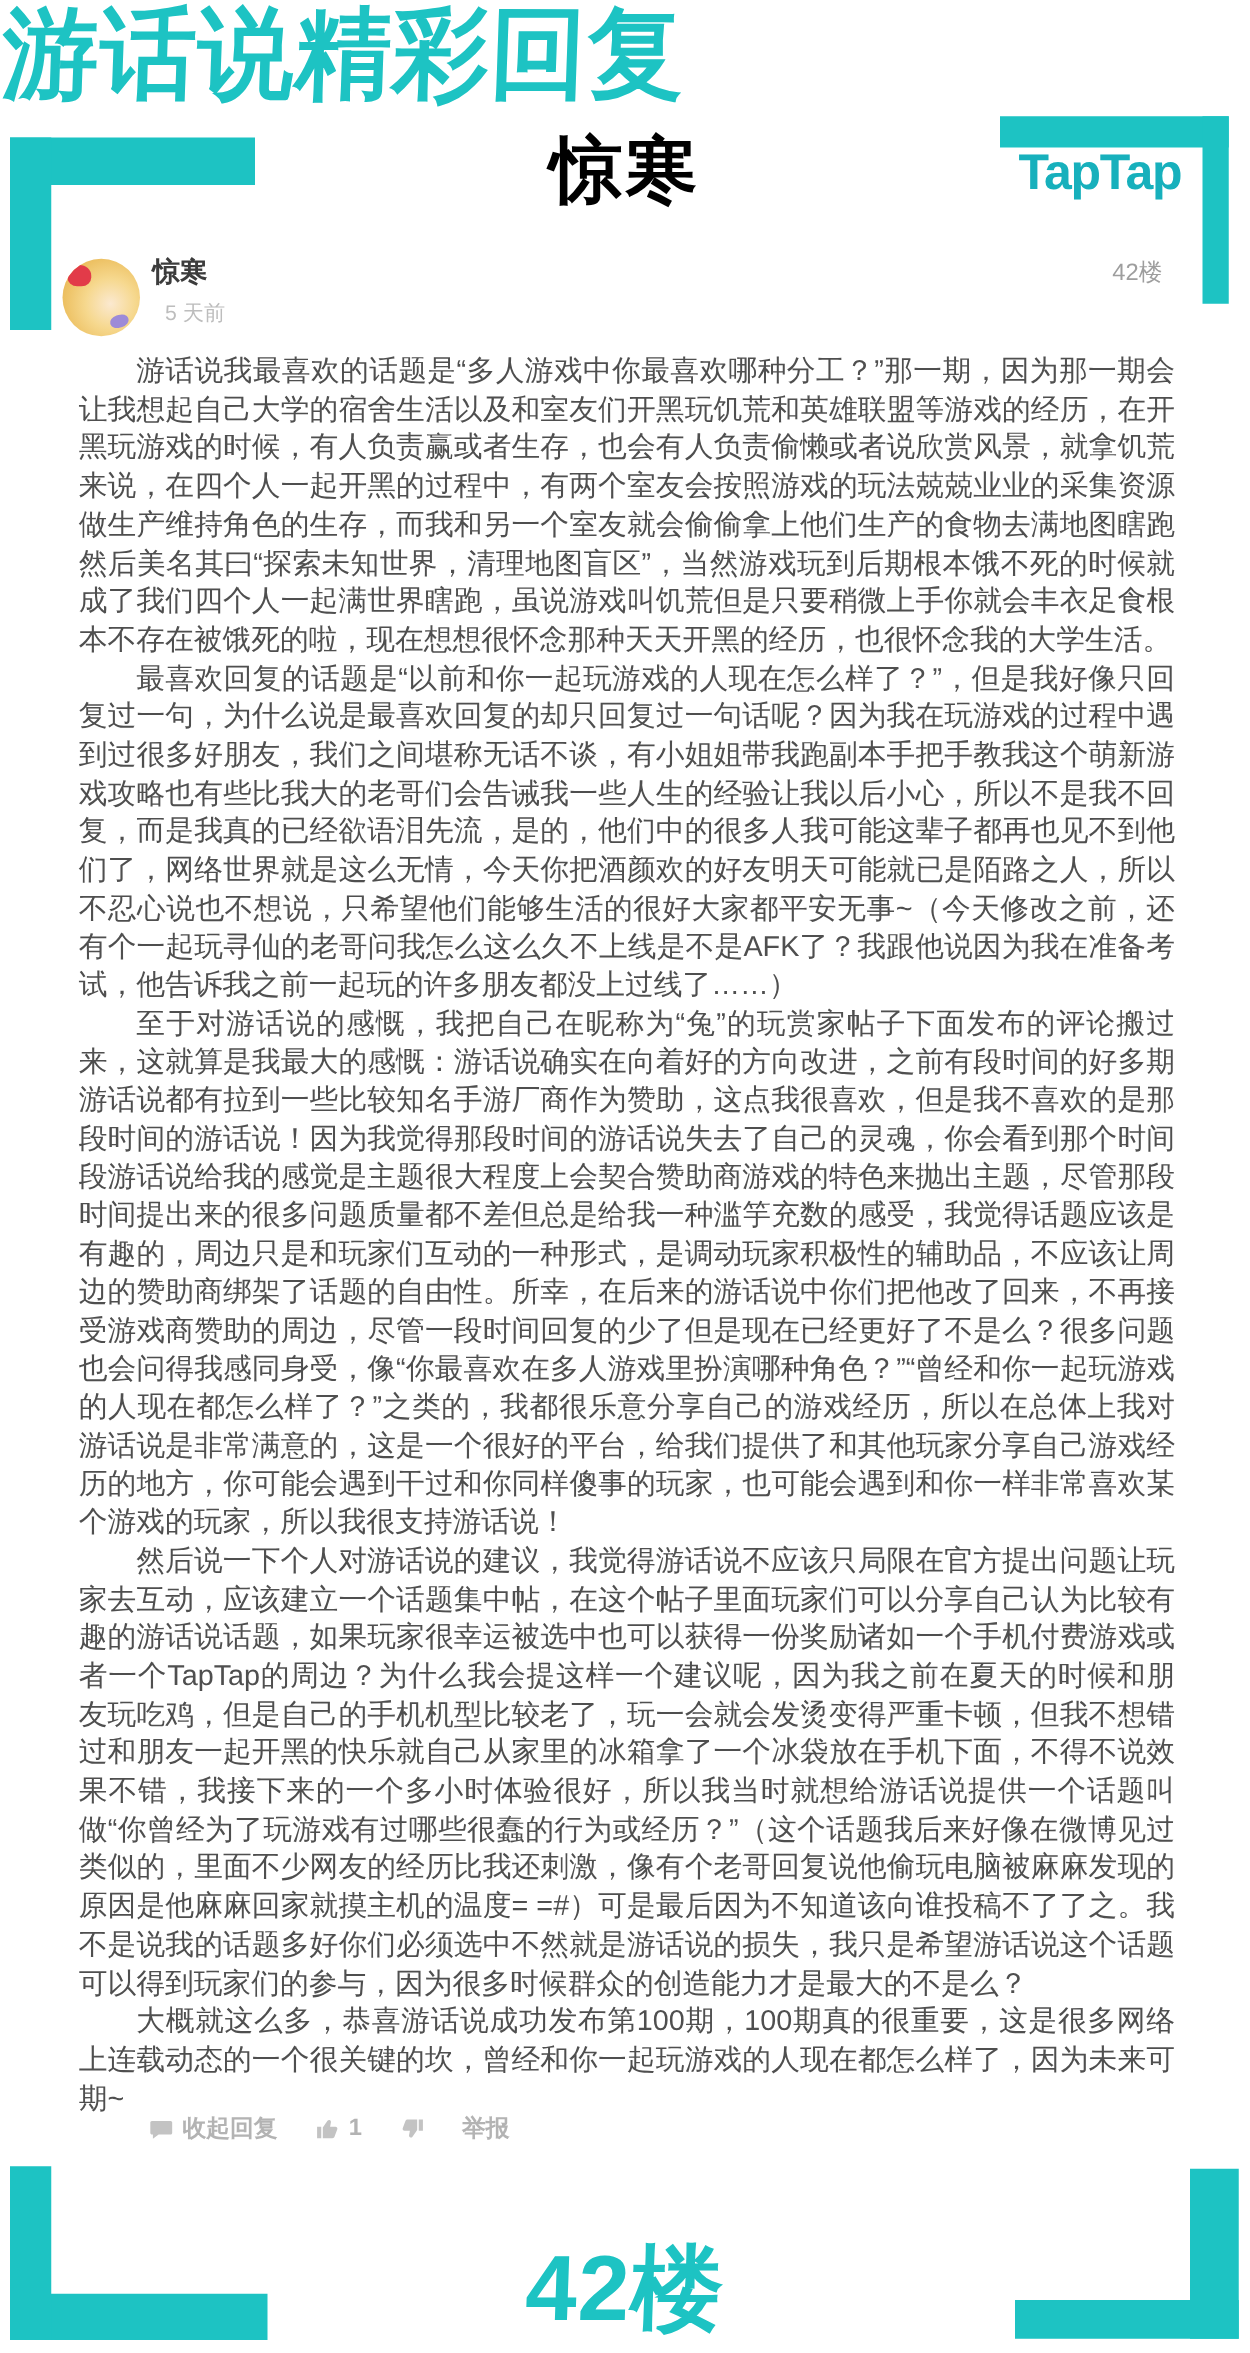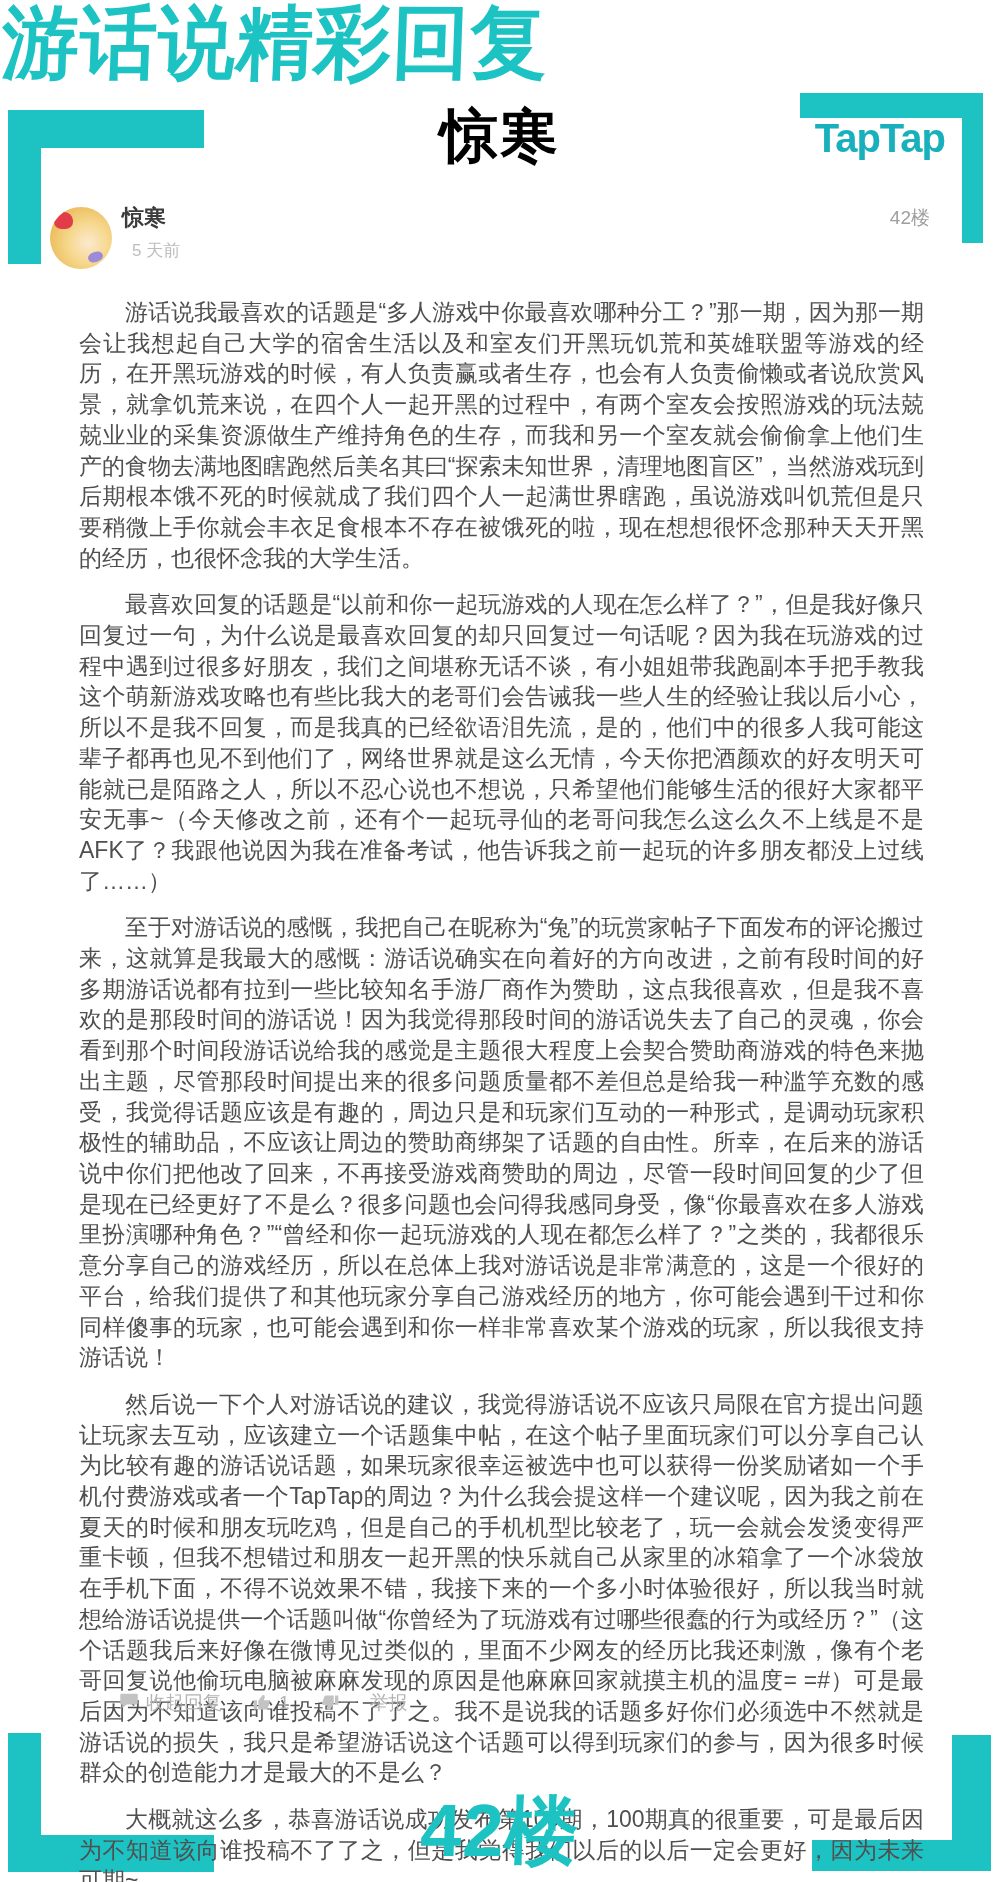--- a/index.html
+++ b/index.html
@@ -57,28 +57,28 @@
   .post-author{position:absolute;left:122px;top:203px;font-size:22px;font-weight:bold;color:#3c3c3c;cursor:pointer;}
   .post-time{position:absolute;left:132px;top:239px;font-size:17px;color:var(--light-muted);}
   .post-floor{position:absolute;right:70px;top:205px;font-size:19px;color:var(--muted);}
 
   
   .post-body{
     position:absolute;left:63px;top:281px;width:877px;
     font-size:23px;line-height:30.7px;color:var(--body-text);
     text-align:justify;
   }
-  .post-body p{margin:16px;text-indent:2em;}
+  .post-body p{margin:0;text-indent:2em;}
 
   
   .action-bar{
     position:absolute;left:119px;top:1690px;display:flex;align-items:center;
     color:#b3b3b3;font-size:19px;
   }
-  .action-item{display:flex;gap:7px;cursor:pointer;}
+  .action-item{display:flex;align-items:center;gap:7px;cursor:pointer;font-weight:bold;}
   .action-item + .action-item{margin-left:30px;}
   .action-icon{width:20px;height:20px;fill:#c3c3c3;flex:0 0 auto;}
   .thumb-down-rotate{transform:rotate(180deg);}
 
   
   .footer-floor{
     position:absolute;top:1782px;left:0;width:100%;text-align:center;
     font-size:74px;font-weight:900;color:var(--teal);letter-spacing:1px;
     transform:skewX(-2deg);
   }
@@ -98,21 +98,21 @@
 <div class="avatar"></div>
 <div class="post-author">惊寒</div>
 <div class="post-time">5 天前</div>
 <div class="post-floor">42楼</div>
 
 <div class="post-body">
   <p>游话说我最喜欢的话题是“多人游戏中你最喜欢哪种分工？”那一期，因为那一期会让我想起自己大学的宿舍生活以及和室友们开黑玩饥荒和英雄联盟等游戏的经历，在开黑玩游戏的时候，有人负责赢或者生存，也会有人负责偷懒或者说欣赏风景，就拿饥荒来说，在四个人一起开黑的过程中，有两个室友会按照游戏的玩法兢兢业业的采集资源做生产维持角色的生存，而我和另一个室友就会偷偷拿上他们生产的食物去满地图瞎跑然后美名其曰“探索未知世界，清理地图盲区”，当然游戏玩到后期根本饿不死的时候就成了我们四个人一起满世界瞎跑，虽说游戏叫饥荒但是只要稍微上手你就会丰衣足食根本不存在被饿死的啦，现在想想很怀念那种天天开黑的经历，也很怀念我的大学生活。</p>
   <p>最喜欢回复的话题是“以前和你一起玩游戏的人现在怎么样了？”，但是我好像只回复过一句，为什么说是最喜欢回复的却只回复过一句话呢？因为我在玩游戏的过程中遇到过很多好朋友，我们之间堪称无话不谈，有小姐姐带我跑副本手把手教我这个萌新游戏攻略也有些比我大的老哥们会告诫我一些人生的经验让我以后小心，所以不是我不回复，而是我真的已经欲语泪先流，是的，他们中的很多人我可能这辈子都再也见不到他们了，网络世界就是这么无情，今天你把酒颜欢的好友明天可能就已是陌路之人，所以不忍心说也不想说，只希望他们能够生活的很好大家都平安无事~（今天修改之前，还有个一起玩寻仙的老哥问我怎么这么久不上线是不是AFK了？我跟他说因为我在准备考试，他告诉我之前一起玩的许多朋友都没上过线了……）</p>
   <p>至于对游话说的感慨，我把自己在昵称为“兔”的玩赏家帖子下面发布的评论搬过来，这就算是我最大的感慨：游话说确实在向着好的方向改进，之前有段时间的好多期游话说都有拉到一些比较知名手游厂商作为赞助，这点我很喜欢，但是我不喜欢的是那段时间的游话说！因为我觉得那段时间的游话说失去了自己的灵魂，你会看到那个时间段游话说给我的感觉是主题很大程度上会契合赞助商游戏的特色来抛出主题，尽管那段时间提出来的很多问题质量都不差但总是给我一种滥竽充数的感受，我觉得话题应该是有趣的，周边只是和玩家们互动的一种形式，是调动玩家积极性的辅助品，不应该让周边的赞助商绑架了话题的自由性。所幸，在后来的游话说中你们把他改了回来，不再接受游戏商赞助的周边，尽管一段时间回复的少了但是现在已经更好了不是么？很多问题也会问得我感同身受，像“你最喜欢在多人游戏里扮演哪种角色？”“曾经和你一起玩游戏的人现在都怎么样了？”之类的，我都很乐意分享自己的游戏经历，所以在总体上我对游话说是非常满意的，这是一个很好的平台，给我们提供了和其他玩家分享自己游戏经历的地方，你可能会遇到干过和你同样傻事的玩家，也可能会遇到和你一样非常喜欢某个游戏的玩家，所以我很支持游话说！</p>
   <p>然后说一下个人对游话说的建议，我觉得游话说不应该只局限在官方提出问题让玩家去互动，应该建立一个话题集中帖，在这个帖子里面玩家们可以分享自己认为比较有趣的游话说话题，如果玩家很幸运被选中也可以获得一份奖励诸如一个手机付费游戏或者一个TapTap的周边？为什么我会提这样一个建议呢，因为我之前在夏天的时候和朋友玩吃鸡，但是自己的手机机型比较老了，玩一会就会发烫变得严重卡顿，但我不想错过和朋友一起开黑的快乐就自己从家里的冰箱拿了一个冰袋放在手机下面，不得不说效果不错，我接下来的一个多小时体验很好，所以我当时就想给游话说提供一个话题叫做“你曾经为了玩游戏有过哪些很蠢的行为或经历？”（这个话题我后来好像在微博见过类似的，里面不少网友的经历比我还刺激，像有个老哥回复说他偷玩电脑被麻麻发现的原因是他麻麻回家就摸主机的温度= =#）可是最后因为不知道该向谁投稿不了了之。我不是说我的话题多好你们必须选中不然就是游话说的损失，我只是希望游话说这个话题可以得到玩家们的参与，因为很多时候群众的创造能力才是最大的不是么？</p>
-  <p>大概就这么多，恭喜游话说成功发布第100期，100期真的很重要，可是最后因为不知道该向谁投稿不了了之，但是我觉得我们以后的以后一定会更好，因为未来可期~</p>
+  <p>大概就这么多，恭喜游话说成功发布第100期，100期真的很重要，这是很多网络上连载动态的一个很关键的坎，曾经和你一起玩游戏的人现在都怎么样了，因为未来可期~</p>
 </div>
 
 <div class="action-bar">
   <div class="action-item">
     <svg class="action-icon" viewBox="0 0 24 24">
       <path d="M3 4.5h18c.8 0 1.5.7 1.5 1.5v10c0 .8-.7 1.5-1.5 1.5H9.5L4 21.5V17.5H3c-.8 0-1.5-.7-1.5-1.5V6c0-.8.7-1.5 1.5-1.5z"></path>
     </svg>
     <span>收起回复</span>
   </div>
   <div class="action-item">

